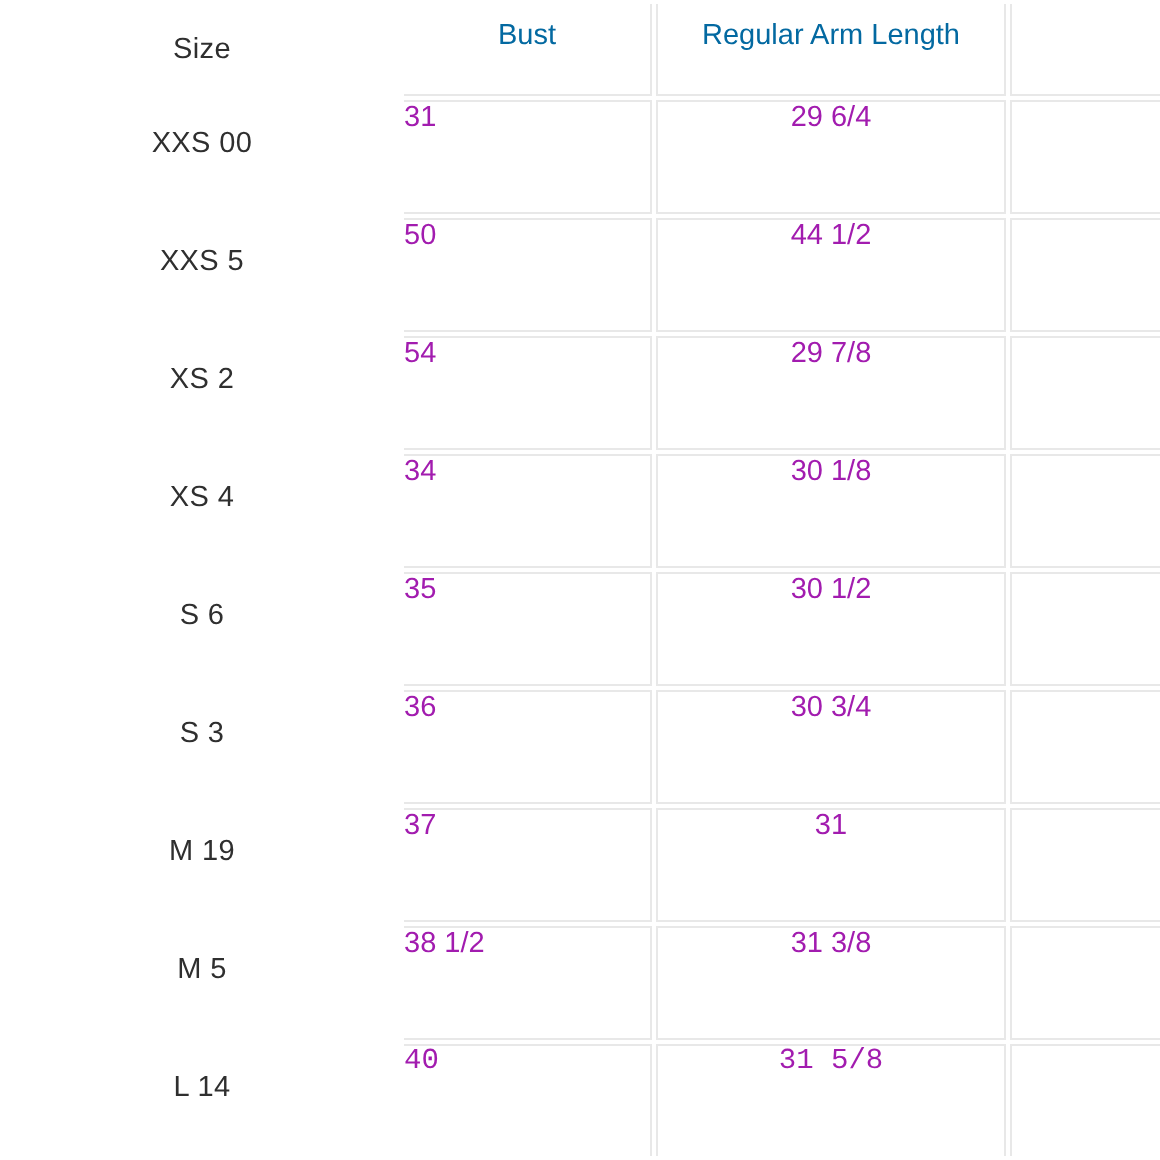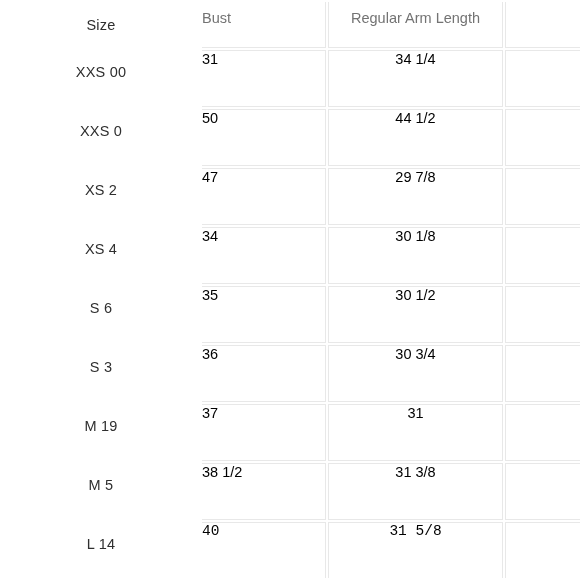--- a/index.html
+++ b/index.html
@@ -64,32 +64,33 @@
     vertical-align: middle;
     padding-bottom: 0;
   }
   tbody .cell-size {
     padding-top: 14px;
     vertical-align: top;
   }
 
   
   .cell-val {
-    color: #000000;
+    color: #a21caf;
     font-size: 14.5px;
     border-top: 1px solid #e8e8e8;
     border-bottom: 1px solid #e8e8e8;
     border-left: 1px solid #e8e8e8;
     border-right: 1px solid #e8e8e8;
     padding-top: 7px;
   }
   thead .cell-val {
     border-top: none;
     padding-top: 8px;
-    color: #737373;
+    color: #0369a1;
+    text-align: center;
   }
   
   .cell-bust {
     text-align: left;
     padding-left: 16px;
     border-left: none;
   }
   .cell-arm {
     text-align: center;
   }
@@ -119,32 +120,32 @@
         <th class="cell-size">Size</th>
         <th class="cell-val cell-bust">Bust</th>
         <th class="cell-val cell-arm">Regular Arm Length</th>
         <th class="cell-val cell-arm2"></th>
       </tr>
     </thead>
     <tbody id="table-body">
         <tr>
           <td class="cell-size">XXS 00</td>
           <td class="cell-val cell-bust">31</td>
-          <td class="cell-val cell-arm">34 1/4</td>
+          <td class="cell-val cell-arm">29 6/4</td>
           <td class="cell-val cell-arm2"></td>
         </tr>
         <tr>
-          <td class="cell-size">XXS 0</td>
+          <td class="cell-size">XXS 5</td>
           <td class="cell-val cell-bust">50</td>
           <td class="cell-val cell-arm">44 1/2</td>
           <td class="cell-val cell-arm2"></td>
         </tr>
         <tr>
           <td class="cell-size">XS 2</td>
-          <td class="cell-val cell-bust">47</td>
+          <td class="cell-val cell-bust">54</td>
           <td class="cell-val cell-arm">29 7/8</td>
           <td class="cell-val cell-arm2"></td>
         </tr>
         <tr>
           <td class="cell-size">XS 4</td>
           <td class="cell-val cell-bust">34</td>
           <td class="cell-val cell-arm">30 1/8</td>
           <td class="cell-val cell-arm2"></td>
         </tr>
         <tr>

